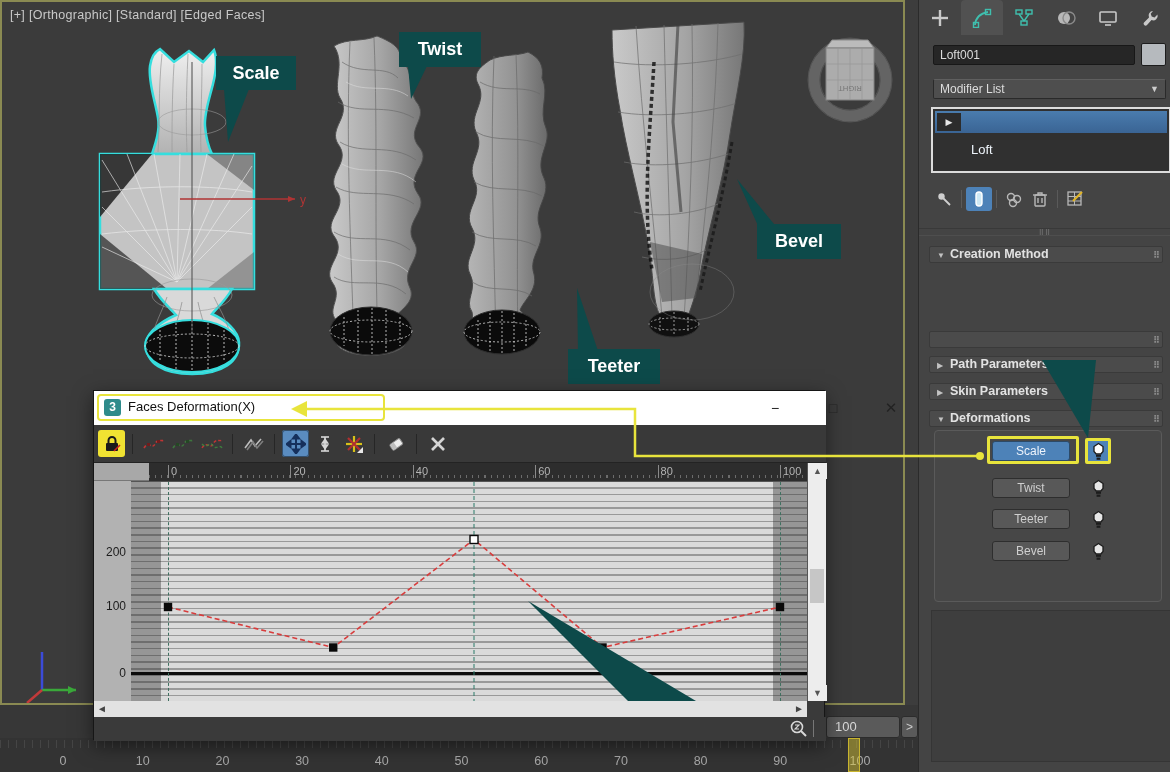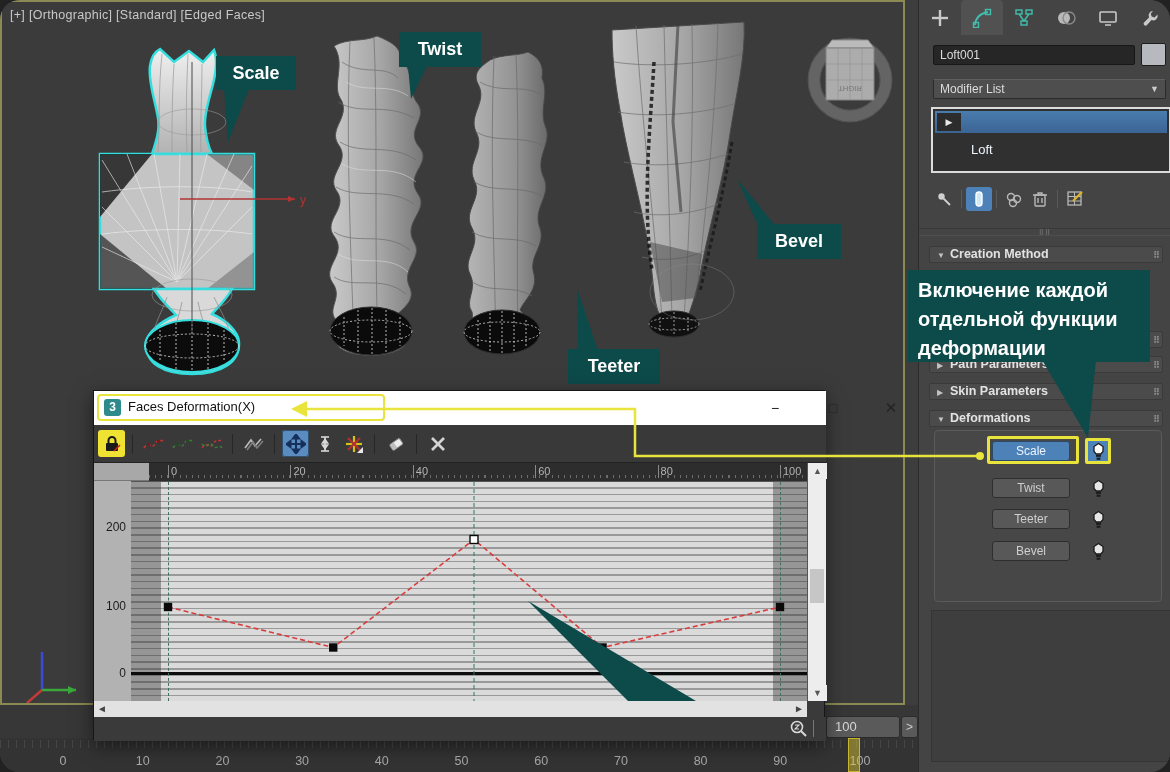--- a/index.html
+++ b/index.html
@@ -1,17 +1,17 @@
 <!DOCTYPE html>
 <html><head>
 <meta charset="utf-8">
 <style>
   html,body{margin:0;padding:0;background:#222;}
   *{box-sizing:border-box;font-family:"Liberation Sans","DejaVu Sans",sans-serif;}
-  .app{position:relative;width:1170px;height:772px;background:#3d3d3d;overflow:hidden;border-radius:20px;}
+  .app{position:relative;width:1170px;height:772px;background:#3d3d3d;overflow:hidden;}
   .abs{position:absolute;}
 
   
   .viewport{left:0;top:0;width:905px;height:705px;background:#3b3b3b;border:2px solid #8a8a52;z-index:0;}
   .vp-label{left:8px;top:6px;font-size:12.5px;color:#c9c9c9;letter-spacing:.3px;z-index:2;}
   .vp-svg{left:0;top:0;width:901px;height:701px;z-index:1;}
   .callout{background:#0d4a4a;color:#fff;font-weight:bold;text-align:center;z-index:4;
            display:flex;align-items:center;justify-content:center;}
   .co-scale{left:214px;top:54px;width:80px;height:34px;font-size:18px;}
   .co-twist{left:397px;top:30px;width:82px;height:35px;font-size:18px;}
@@ -453,21 +453,21 @@
       <div class="ruler-dots"></div>
     <span class="rtick" style="left: 19px;">0</span>
         <span class="rtick" style="left: 141.4px;">20</span>
         <span class="rtick" style="left: 263.8px;">40</span>
         <span class="rtick" style="left: 386.2px;">60</span>
         <span class="rtick" style="left: 508.6px;">80</span>
         <span class="rtick" style="left: 631px;">100</span>
       </div>
 
     <div class="abs ygutter">
-        <span class="ylab" style="top: 46px; text-align: center;">200</span>
+        <span class="ylab" style="top: 71px; text-align: center;">200</span>
         <span class="ylab" style="top: 124.5px;">100</span>
         <span class="ylab" style="top: 192px;">0</span>
       </div>
 
     <div class="abs plot">
       <div class="stripes"></div>
       <div class="pmargin pm-l"></div>
       <div class="pmargin pm-r"></div>
       <div class="zero-line"></div>
       <div class="bline" style="left:37px"></div>
@@ -676,25 +676,20 @@
               <path d="M8.5 1.5 L13 4.5 L13 9.5 L10.8 12 L6.2 12 L4 9.5 L4 4.5 Z" fill="#e6e6e6" stroke="#1c1c1c" stroke-width="1.3"></path>
               <rect x="6" y="13" width="5" height="1.8" fill="#1c1c1c"></rect>
               <rect x="6.6" y="15.6" width="3.8" height="2.2" fill="#1c1c1c"></rect>
             </svg>
           </div>
         </div>
       </div>
     <div class="abs panel-empty"></div>
   </div>
 
-  <div class="abs note note-enable">
-    <div>Включение каждой</div>
-    <div>отдельной функции</div>
-    <div>деформации</div>
-  </div>
 
   <svg class="abs overlay" viewBox="0 0 1170 772">
     <polygon points="1042,360 1096,360 1088,438" fill="#0d4a4a"></polygon>
     <polygon points="628,701 696,701 528,601" fill="#0d4a4a"></polygon>
     <g>
       <polyline points="307,409 635,409 635,456 980,456" fill="none" stroke="#e8e43c" stroke-width="2.5"></polyline>
       <polygon points="291,409 307,401 307,417" fill="#e8e43c"></polygon>
       <circle cx="980" cy="456" r="4" fill="#e8e43c"></circle>
     </g>
   </svg>

